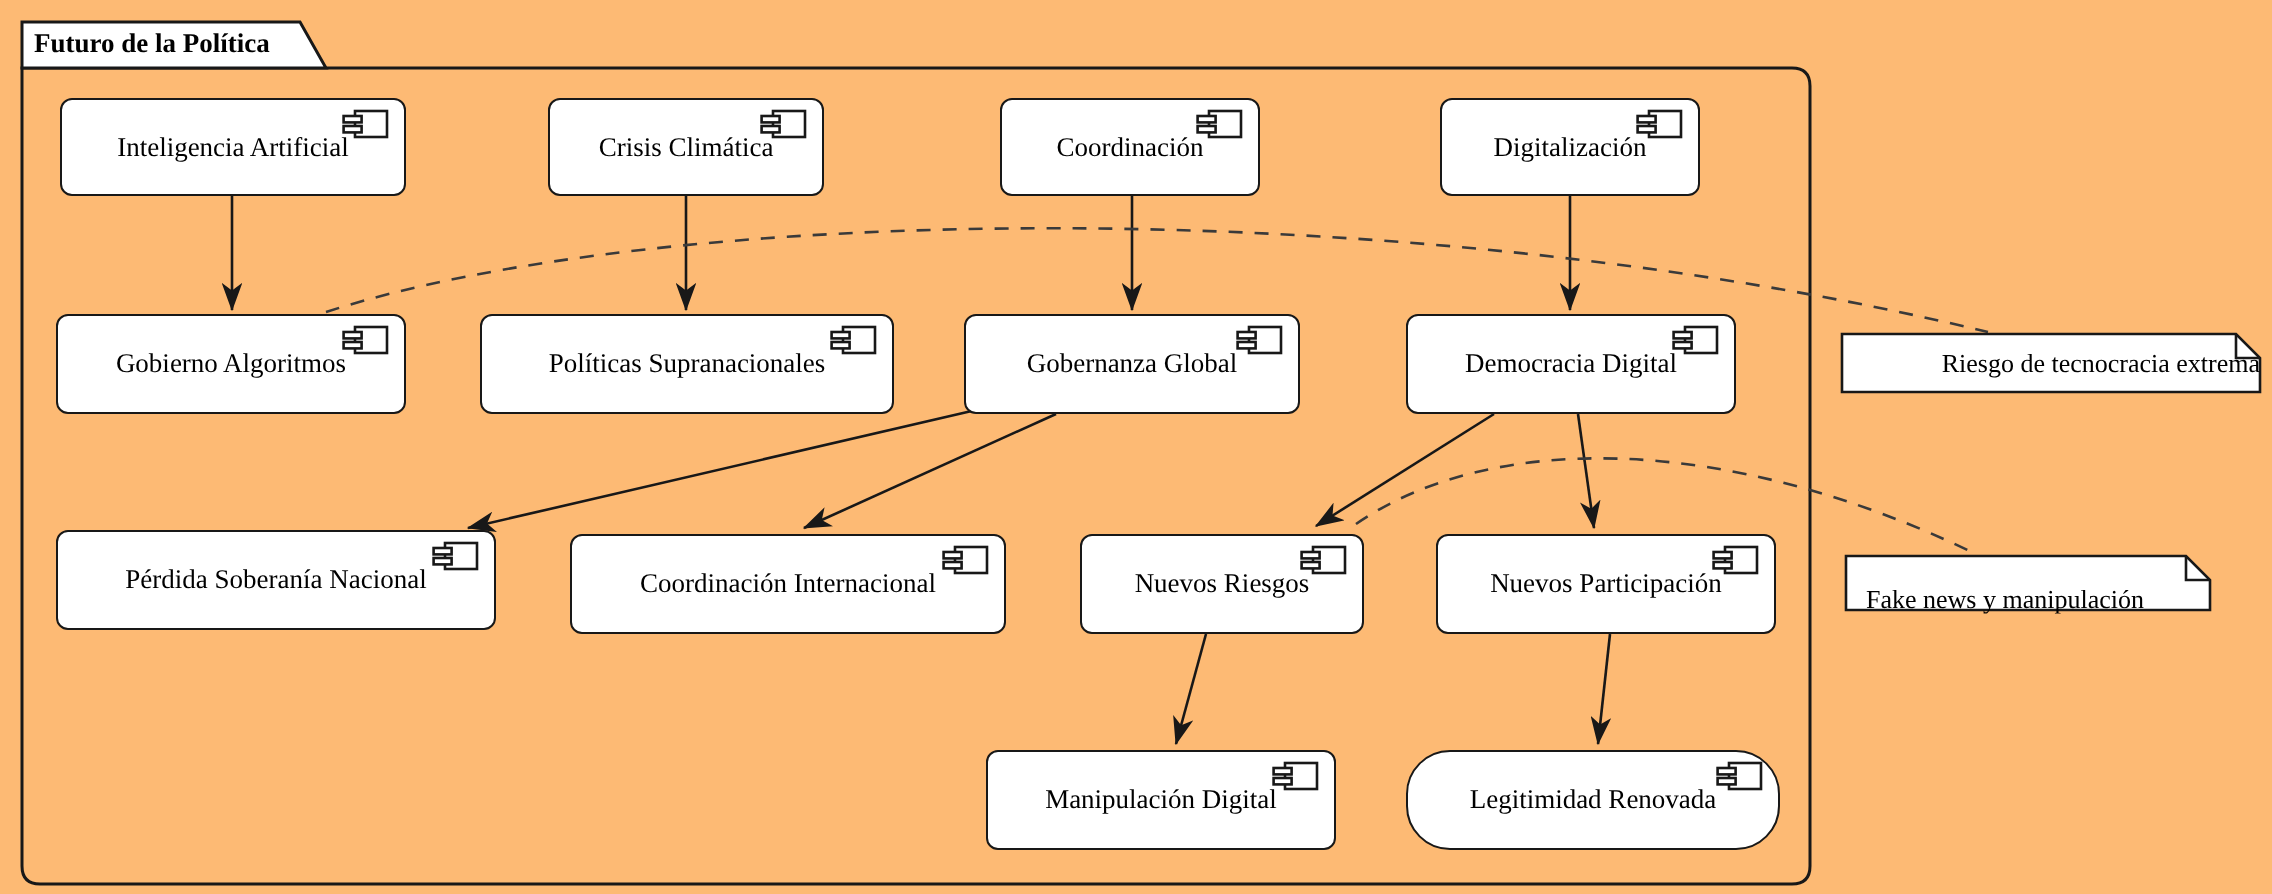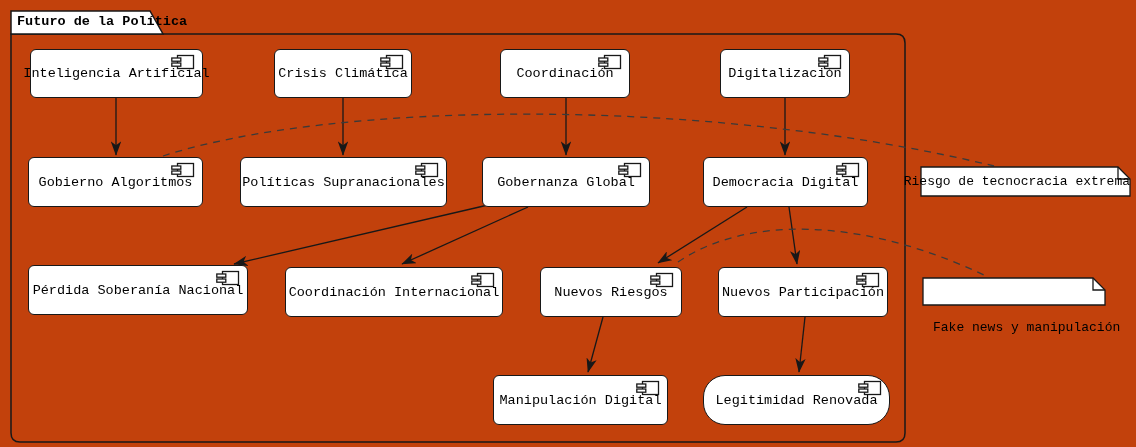--- a/index.html
+++ b/index.html
@@ -1,21 +1,21 @@
 <!DOCTYPE html>
 <html><head>
 <meta charset="utf-8">
 <style>
   html, body { margin: 0; padding: 0; background: #ffffff; }
   .canvas {
     position: relative;
     width: 1136px;
     height: 447px;
-    background: #c2410c;
-    font-family: Liberation Mono, monospace;
+    background: #fdba74;
+    font-family: Liberation Serif, serif;
     color: #000000;
     overflow: hidden;
   }
   svg.layer {
     position: absolute;
     left: 0; top: 0;
     width: 1136px; height: 447px;
   }
   .frame-title {
     position: absolute;
@@ -213,17 +213,17 @@
         <rect x="6.5" y="1.5" width="16" height="13"></rect>
         <rect x="0.8" y="4" width="9" height="3.2"></rect>
         <rect x="0.8" y="9" width="9" height="3.2"></rect>
       </svg>
     <span class="lbl">Legitimidad Renovada</span>
   </div>
 
   <div class="note-label" style="left:921px; top:167px; width:209px; height:29px;justify-content:flex-end;">
     <span class="lbl">Riesgo de tecnocracia extrema</span>
   </div>
-  <div class="note-label" style="left:923px; top:278px; width:182px; height:43px;margin-top:28px;">
+  <div class="note-label" style="left:923px; top:278px; width:182px; height:43px;">
     <span class="lbl">Fake news y manipulación</span>
   </div>
 
 </div>
 
 </body></html>

